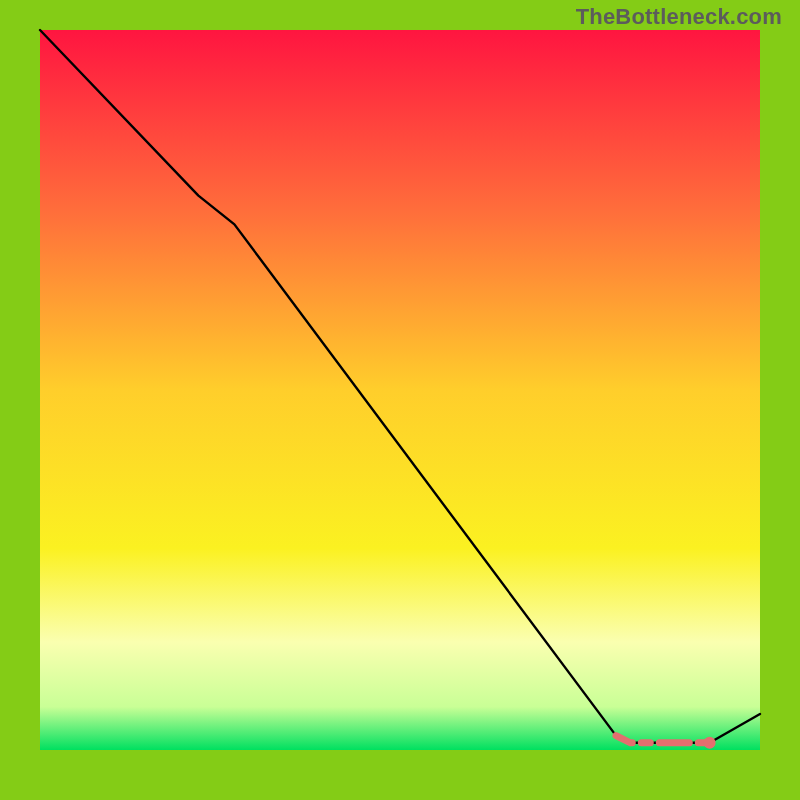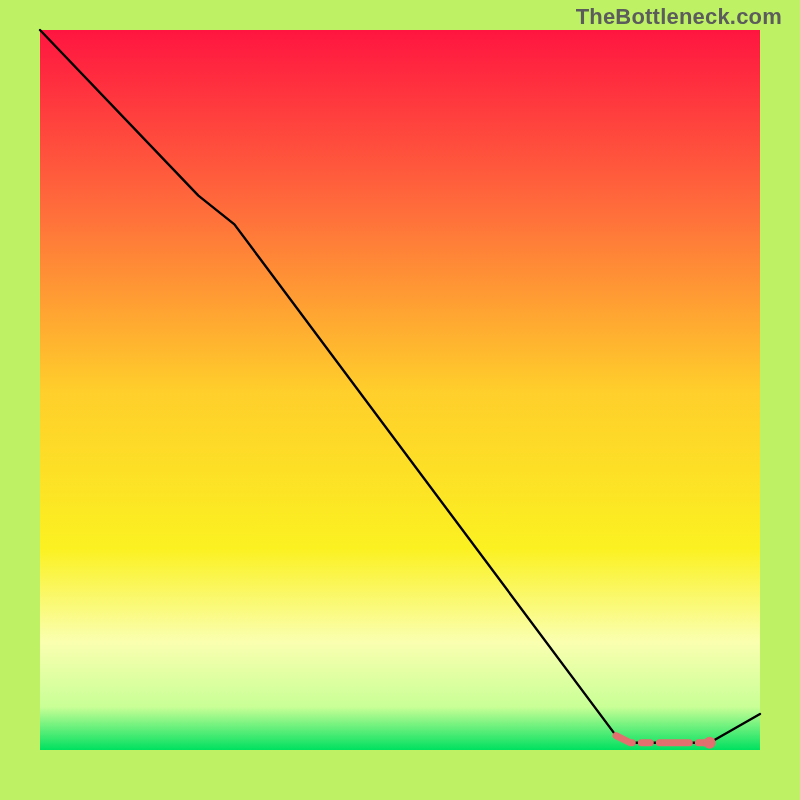--- a/index.html
+++ b/index.html
@@ -8,21 +8,21 @@
     width: 800px;
     height: 800px;
     background: #000;
     font-family: Arial, Helvetica, sans-serif;
     overflow: hidden;
   }
   .frame {
     position: relative;
     width: 800px;
     height: 800px;
-    background: #bef264;
+    background: #84cc16;
   }
   .watermark {
     position: absolute;
     top: 4px;
     right: 18px;
     font-size: 22px;
     font-weight: 600;
     color: #5c5c5c;
     letter-spacing: 0.2px;
     user-select: none;

